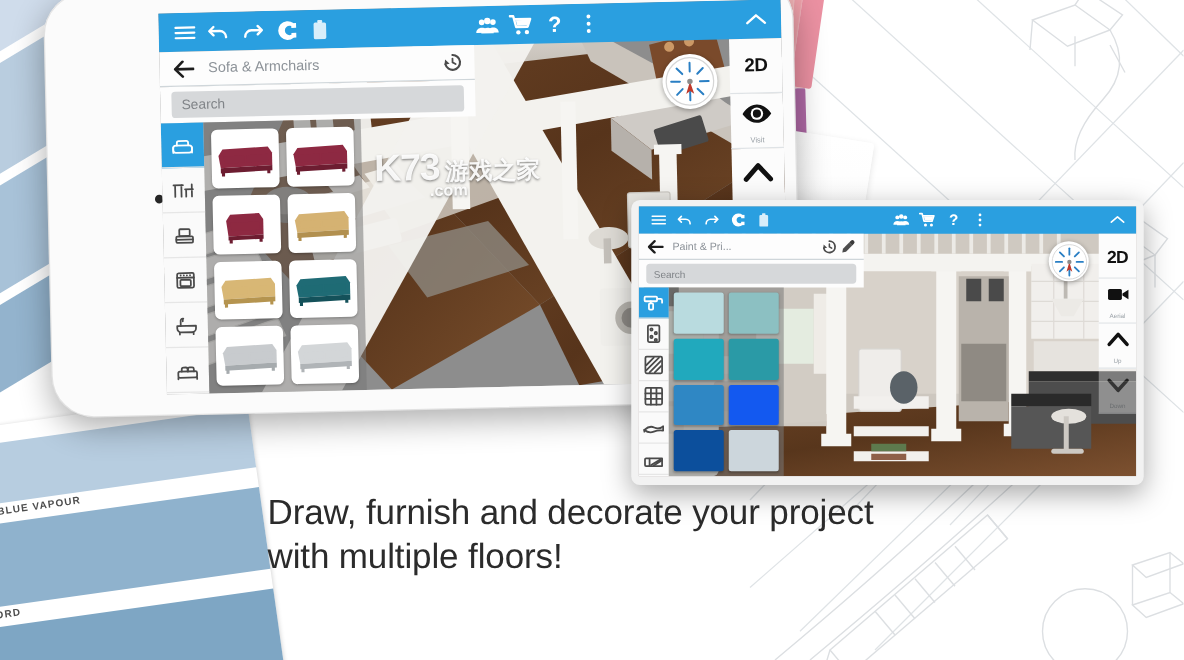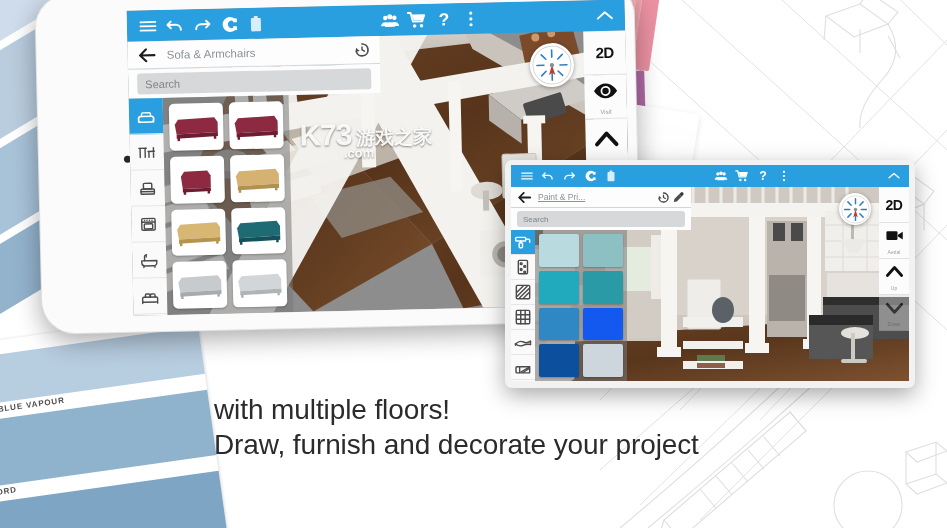--- a/index.html
+++ b/index.html
@@ -801,21 +801,21 @@
             </svg>
           </span>
         </div>
 
       <div class="panel-head" style="left:0; top:22px; width:180px; height:21px; padding:0 5px;">
         <span class="ab-ico" style="width:16px;height:16px;">
           <svg width="13" height="11" viewBox="0 0 17 14">
               <path d="M7.5 1 L1.5 7 L7.5 13 M1.5 7 H16" stroke="#1d1d1d" stroke-width="2.3" fill="none" stroke-linecap="round" stroke-linejoin="round"></path>
             </svg>
         </span>
-        <span class="panel-title" style="font-size:8.5px; padding-left:6px;text-decoration:underline;">Paint &amp; Pri...</span>
+        <span class="panel-title" style="font-size:8.5px; padding-left:6px;">Paint &amp; Pri...</span>
         <span class="ab-ico" style="width:15px;height:15px;">
           <svg width="13" height="13" viewBox="0 0 20 20">
             <path d="M10 3 A7 7 0 1 1 3.2 11.6" stroke="#4b4b4b" stroke-width="2.2" fill="none" stroke-linecap="round"></path>
             <path d="M3 7.2 L2.4 12 L7.2 11.2" fill="#4b4b4b"></path>
             <path d="M10 6.4 V10 L12.8 11.6" stroke="#4b4b4b" stroke-width="1.9" fill="none" stroke-linecap="round"></path>
           </svg>
         </span>
         <span class="ab-ico" style="width:15px;height:15px;">
           <svg width="13" height="13" viewBox="0 0 20 20">
             <path d="M13.4 2.6 a2.6 2.6 0 0 1 3.7 3.7 l-2.1 2.1 -3.7 -3.7 z" fill="#3a3a3a"></path>
@@ -926,17 +926,17 @@
               <path d="M14 26 L9.5 30.5"></path>
           </g>
           <path d="M20 20 L16.8 31 L20 28.4 L23.2 31 Z" fill="#c0392b"></path>
           <circle cx="20" cy="20" r="2.4" fill="#8e8e8e"></circle>
         </svg>
       </div>
     </div>
   </div>
 
   <div id="caption">
+    <div class="cap-sub">Draw, furnish and decorate your project</div>
     <div class="cap-sub">with multiple floors!</div>
-    <div class="cap-sub">Draw, furnish and decorate your project</div>
   </div>
 
 </div>
 
 </body></html>

